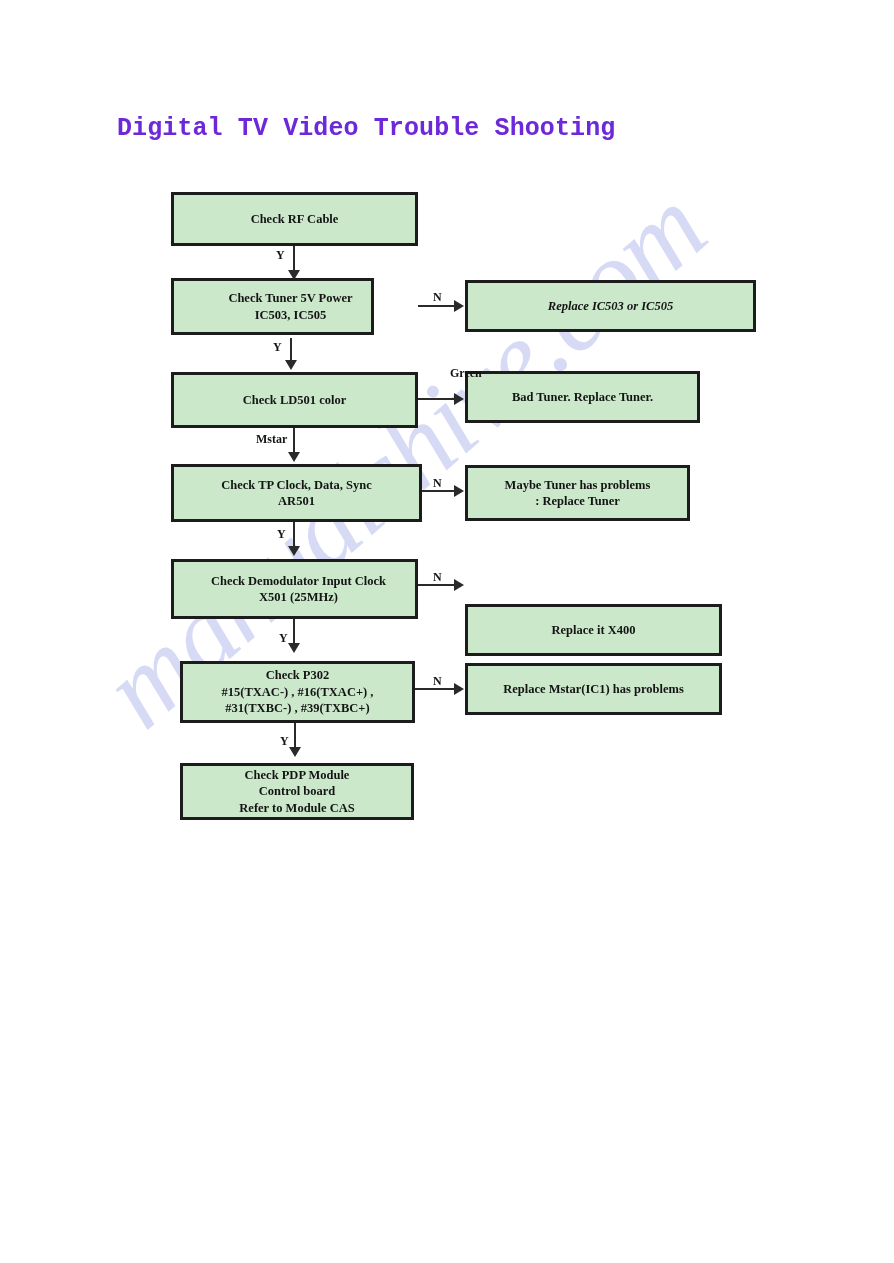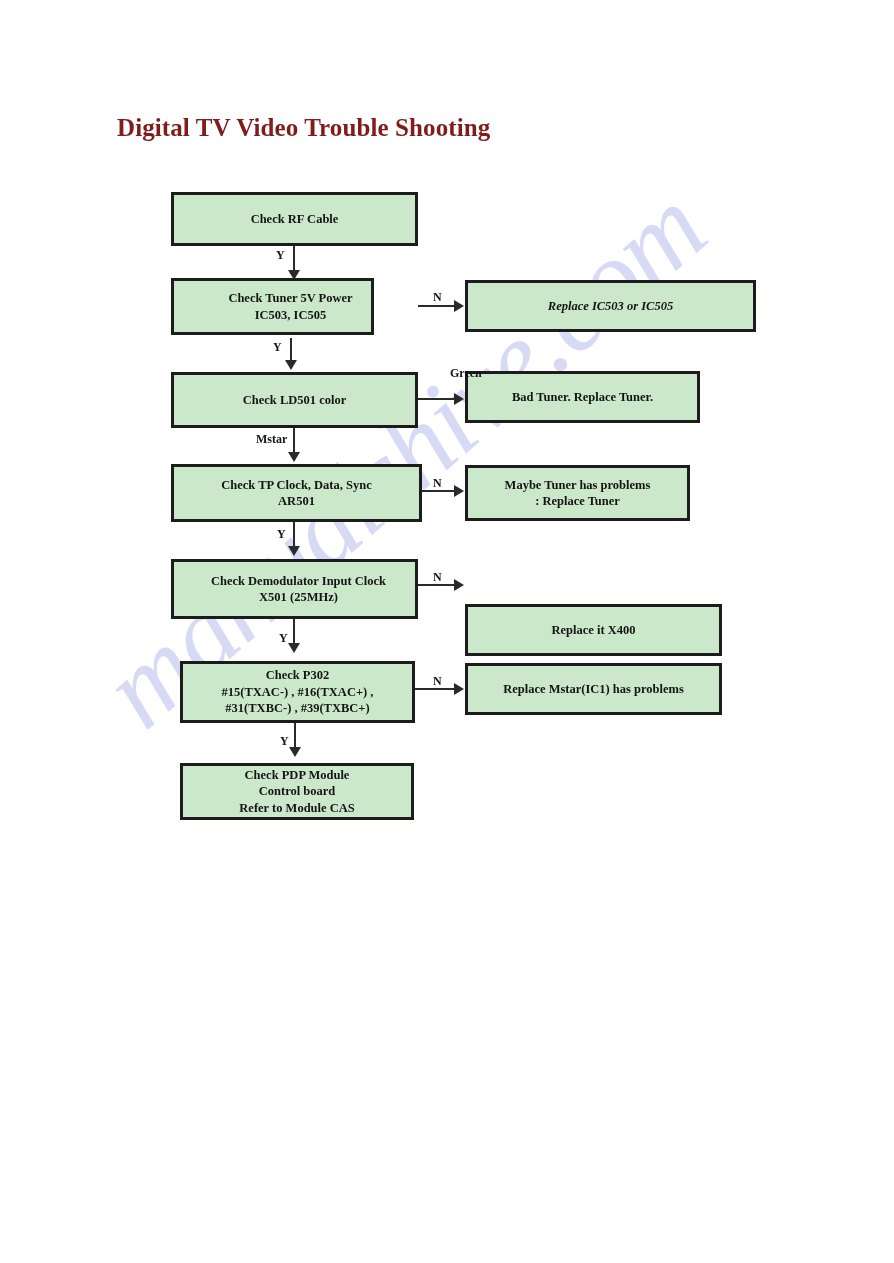--- a/index.html
+++ b/index.html
@@ -48,24 +48,24 @@
     color: #c9cdf0;
     opacity: 0.72;
     white-space: nowrap;
   }
 
   
   #title {
     position: absolute;
     left: 117px;
     top: 114px;
-    font-family: Liberation Serif, serif;
+    font-family: Liberation Mono, monospace;
     font-size: 25px;
     font-weight: bold;
-    color: #7f1d1d;
+    color: #6d28d9;
     letter-spacing: 0.1px;
     white-space: nowrap;
     z-index: 5;
     text-align: center;
   }
 
   
   #flow {
     position: absolute;
     left: 0; top: 0;

